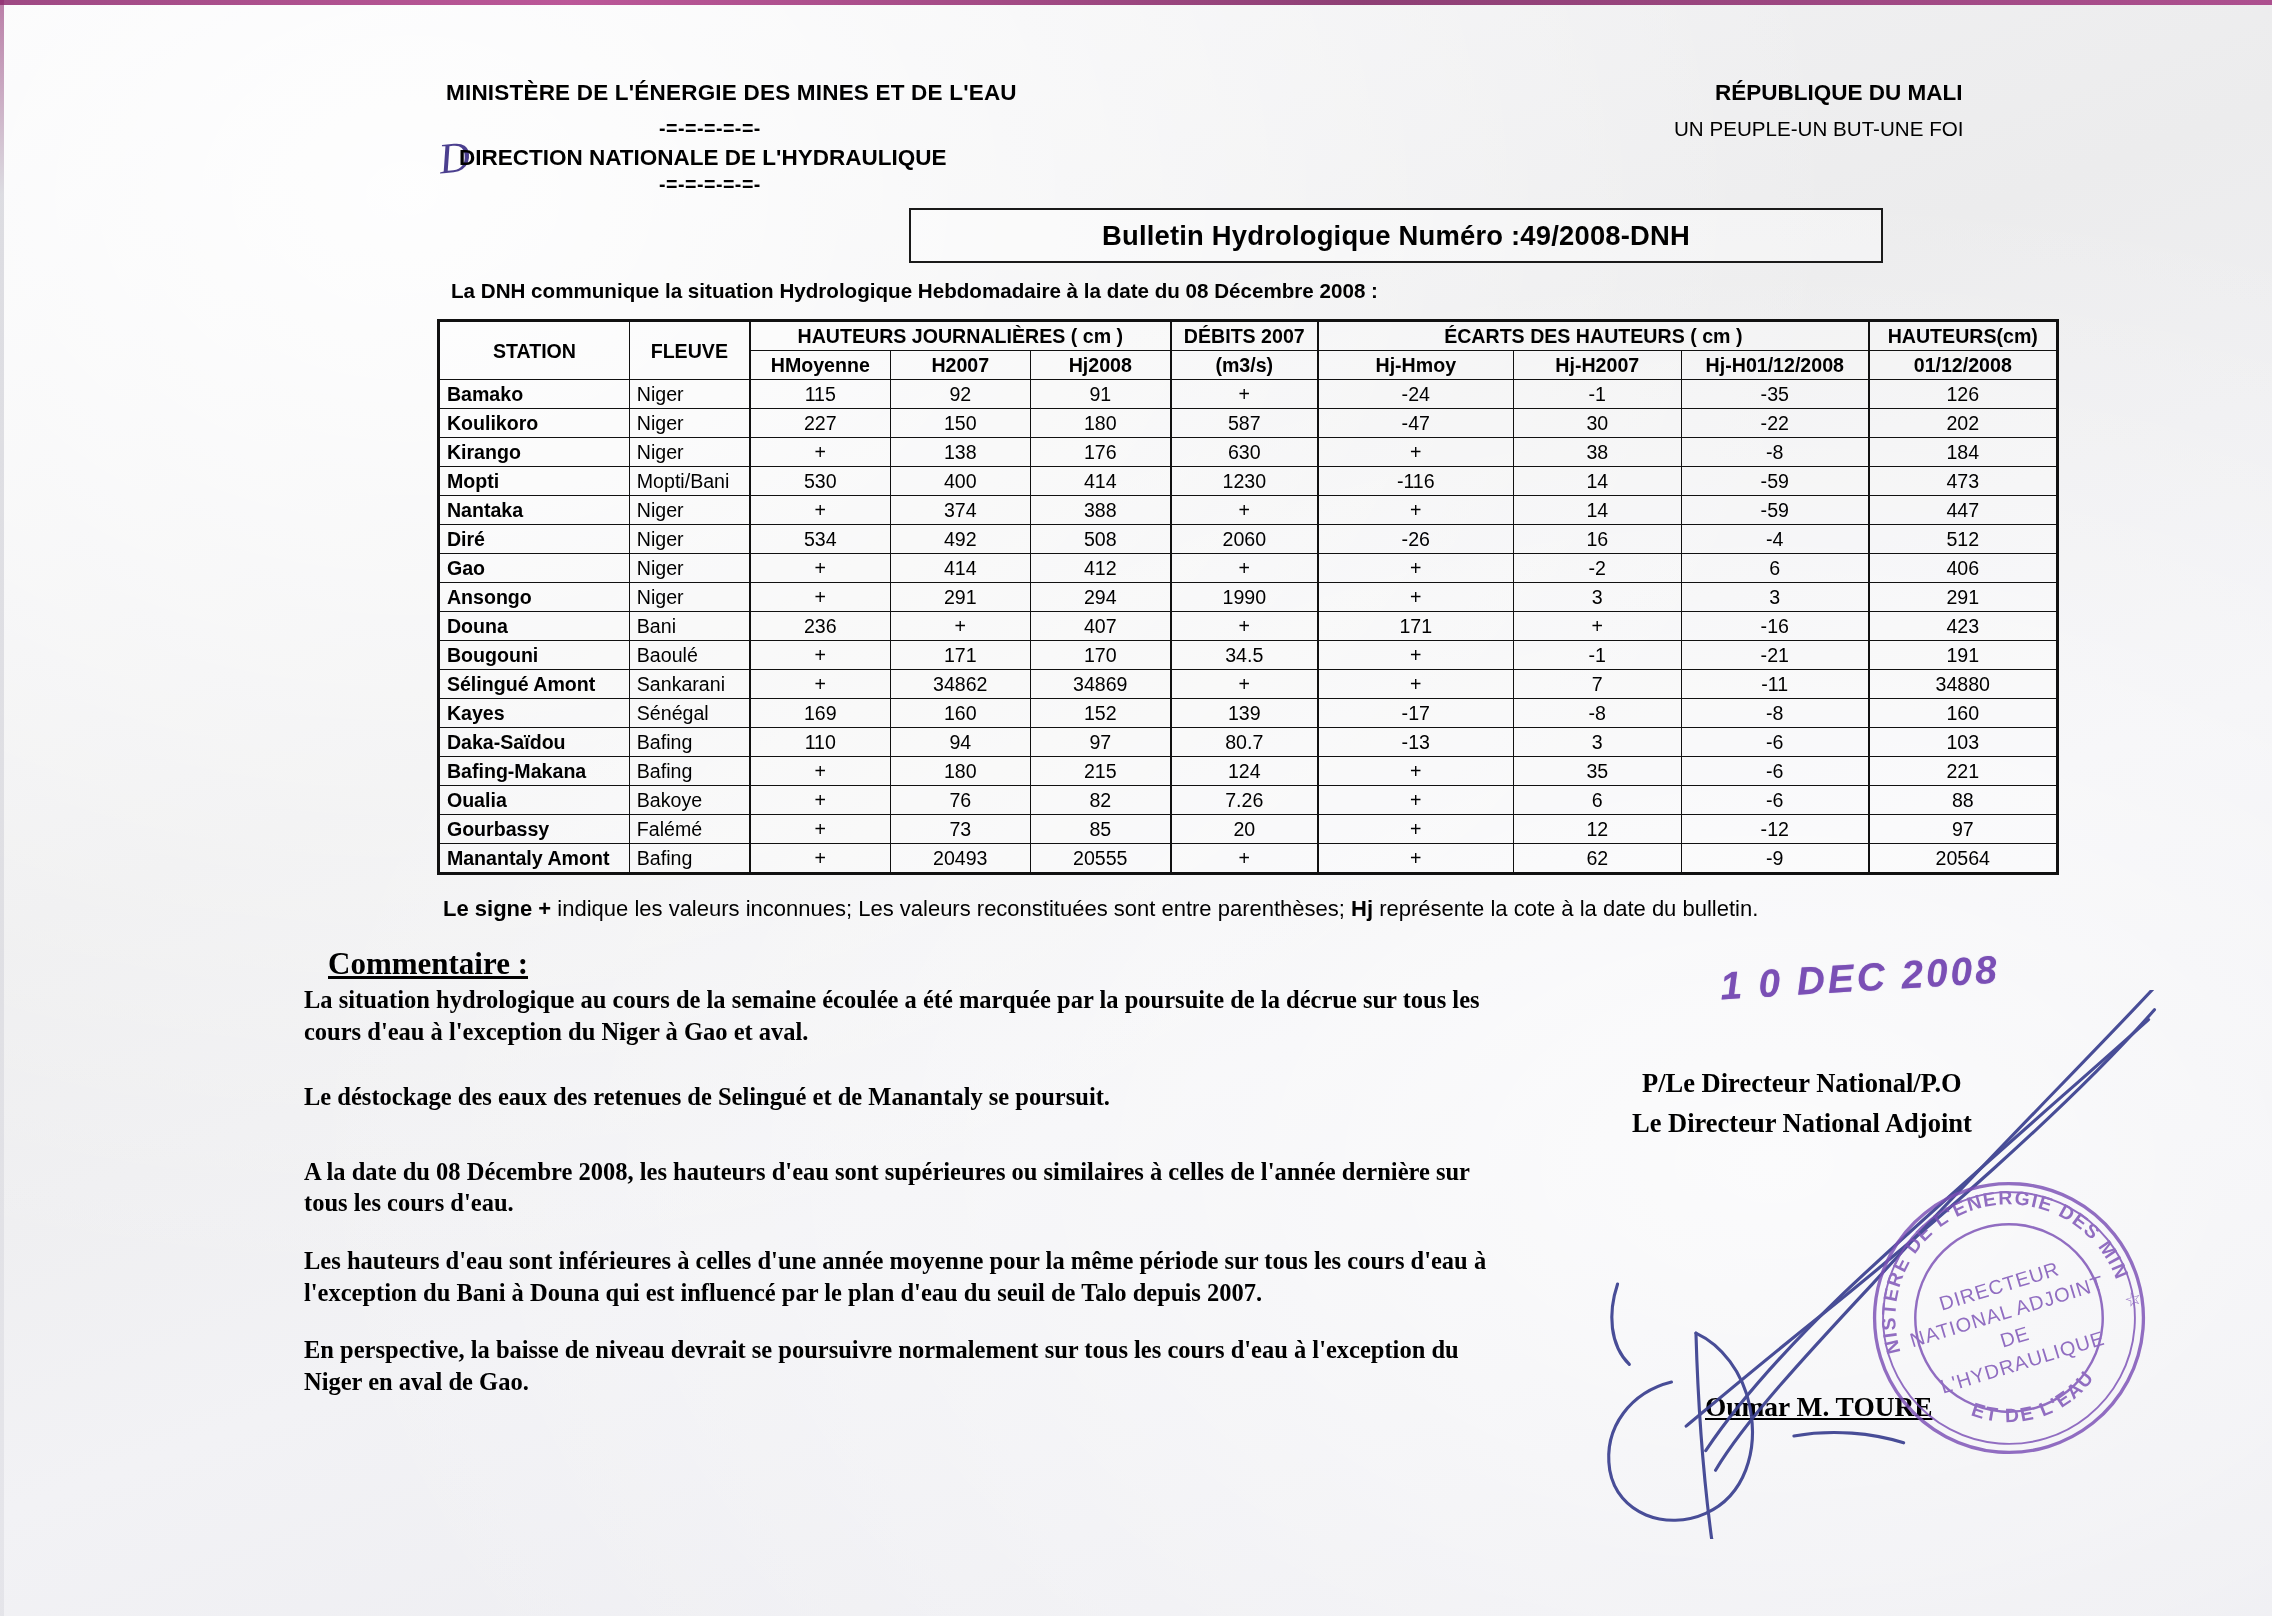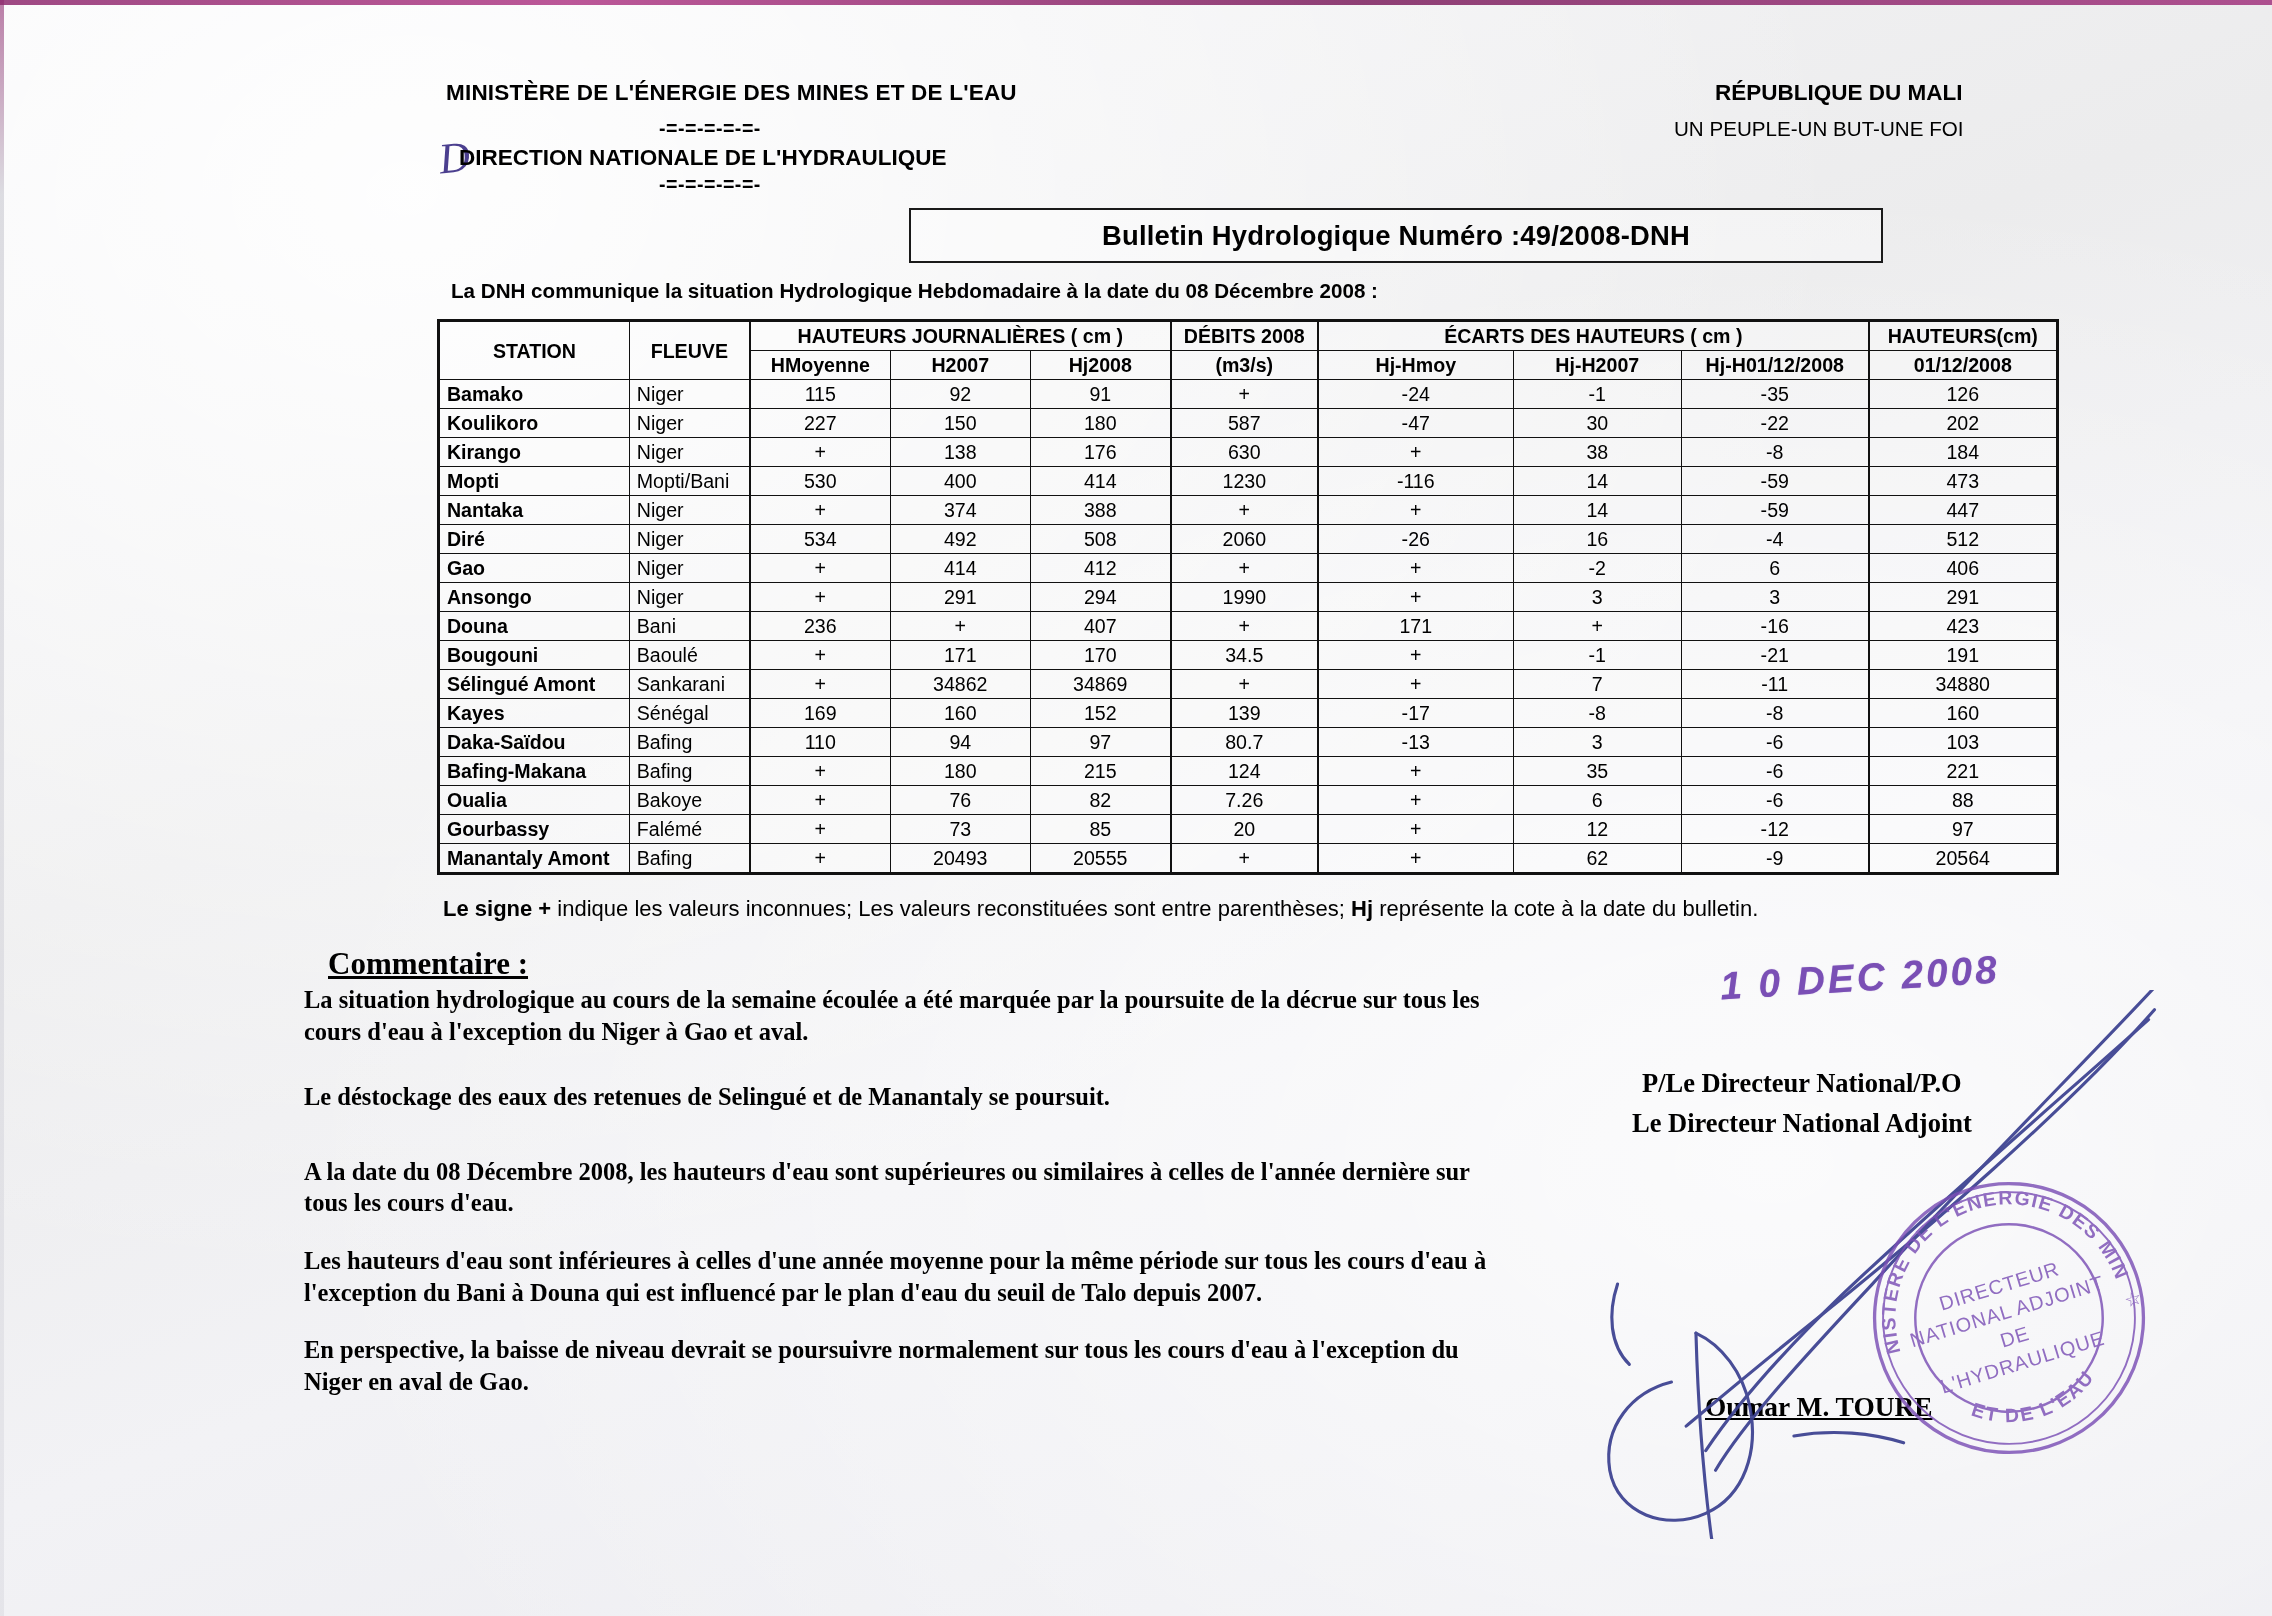--- a/index.html
+++ b/index.html
@@ -215,21 +215,21 @@
   <div class="layer communique">La DNH communique la situation Hydrologique Hebdomadaire à la date du 08 Décembre 2008 :</div>
 
   <div class="layer tbl-wrap">
     <div class="tbl-outer">
       <table class="hydro">
         <thead>
           <tr>
             <th class="grp-station" rowspan="2">STATION</th>
             <th class="grp-fleuve" rowspan="2">FLEUVE</th>
             <th colspan="3" class="bold-sep-left">HAUTEURS JOURNALIÈRES ( cm )</th>
-            <th class="c-debit bold-sep-left">DÉBITS 2008</th>
+            <th class="c-debit bold-sep-left">DÉBITS 2007</th>
             <th colspan="3" class="bold-sep-left">ÉCARTS  DES  HAUTEURS ( cm )</th>
             <th class="c-haut bold-sep-left">HAUTEURS(cm)</th>
           </tr>
           <tr>
             <th class="c-hmoy bold-sep-left">HMoyenne</th>
             <th class="c-h2007">H2007</th>
             <th class="c-hj2008">Hj2008</th>
             <th class="c-debit bold-sep-left">(m3/s)</th>
             <th class="c-hjhmoy bold-sep-left">Hj-Hmoy</th>
             <th class="c-hjh2007">Hj-H2007</th>

